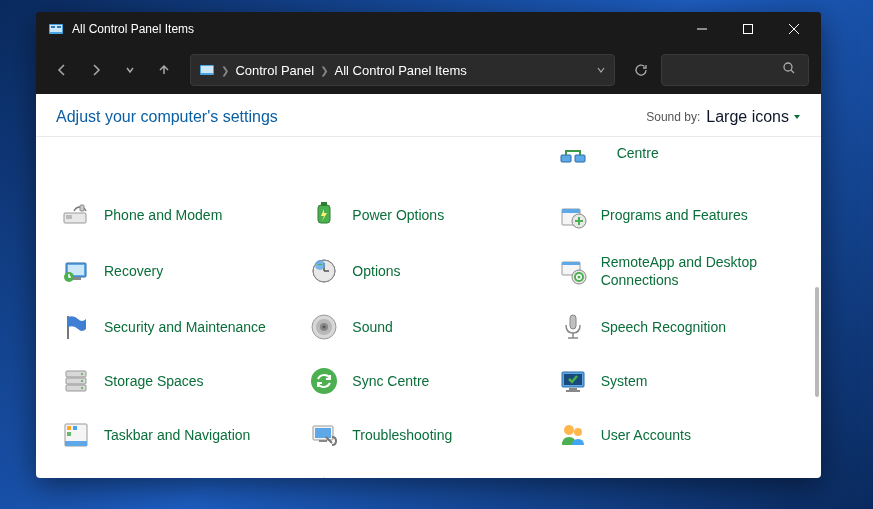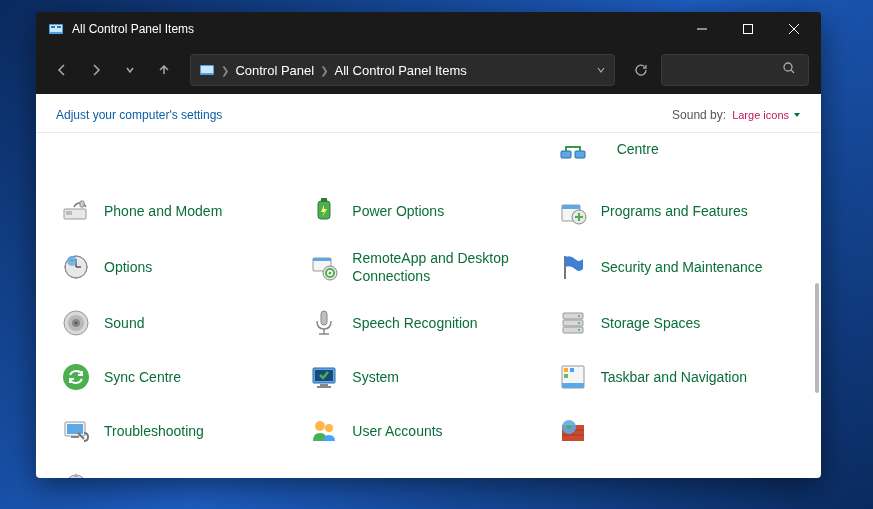--- a/index.html
+++ b/index.html
@@ -13,23 +13,23 @@
 .toolbar { height: 48px; background: #1a1a1a; display: flex; align-items: center; padding: 0 12px; gap: 6px; }
 .nav-btn { width: 28px; height: 28px; display: flex; align-items: center; justify-content: center; color: #999; border-radius: 4px; }
 .addr-bar { flex: 1; height: 32px; background: #2b2b2b; border: 1px solid #3a3a3a; border-radius: 4px; display: flex; align-items: center; padding: 0 8px; margin: 0 6px; color: #fff; font-size: 13px; gap: 6px; }
 .addr-icon { width: 16px; height: 16px; display:flex; align-items:center; justify-content:center; }
 .crumb-sep { color: #888; font-size: 10px; }
 .addr-spacer { flex: 1; }
 .search-box { width: 148px; height: 32px; background: #2b2b2b; border: 1px solid #3a3a3a; border-radius: 4px; display: flex; align-items: center; justify-content: flex-end; padding: 0 12px; }
 .search-icon { color: #aaa; }
 .content { flex: 1; background: #fff; display: flex; flex-direction: column; overflow: hidden; position: relative; }
 .header-row { padding: 14px 20px 10px 20px; display: flex; align-items: center; border-bottom: 1px solid #eaeaea; }
-.header-title { color: #0a5ea3; font-size: 12px; font-weight: 400; flex: 1; }
+.header-title { color: #0a5ea3; font-size: 16px; font-weight: 400; flex: 1; }
 .viewby-label { font-size: 12px; color: #555; margin-right: 6px; }
-.viewby-val { font-size: 11px; color: #be185d; display:flex; align-items:center; gap:4px; }
+.viewby-val { font-size: 16px; color: #0f172a; display:flex; align-items:center; gap:4px; }
 .grid-wrap { flex: 1; overflow: hidden; position: relative; }
 .grid { padding: 0 20px 10px 20px; display: grid; grid-template-columns: repeat(3, 1fr); column-gap: 0; row-gap: 18px; }
 .partial-row { grid-column: 1 / -1; display: grid; grid-template-columns: repeat(3, 1fr); margin-bottom: 10px; }
 .partial-item { display:flex; align-items:center; gap:28px; padding-left:4px; }
 .item { display: flex; align-items: center; gap: 12px; padding: 2px 4px; cursor: pointer; }
 .item-icon { width: 32px; height: 32px; flex-shrink: 0; display:flex; align-items:center; justify-content:center; }
 .item-label { color: #0a6e3a; font-size: 14px; line-height: 1.3; }
 .scrollbar { position: absolute; right: 2px; top: 150px; width: 4px; height: 110px; background: #b8b8b8; border-radius: 2px; }
 </style>
 </head>
@@ -175,20 +175,32 @@
                 <rect x="21" y="18" width="2" height="8" fill="#4caf50"></rect>
                 <rect x="18" y="21" width="8" height="2" fill="#4caf50"></rect>
               </svg>
             </span>
           <span class="item-label">Programs and Features</span>
         </div>
 
         <div class="item">
           <span class="item-icon">
               <svg width="32" height="32" viewBox="0 0 32 32">
+                <rect x="6" y="8" width="20" height="14" rx="1" fill="#5fa8e8" stroke="#2a6aa8"></rect>
+                <rect x="8" y="10" width="16" height="10" fill="#cce7f7"></rect>
+                <rect x="11" y="22" width="10" height="3" fill="#888"></rect>
+                <circle cx="9" cy="22" r="5" fill="#4caf50"></circle>
+                <path d="M9 19 L9 22 L11 22" fill="none" stroke="#fff" stroke-width="1.5"></path>
+              </svg>
+            </span>
+          <span class="item-label">Recovery</span>
+        </div>
+        <div class="item">
+          <span class="item-icon">
+              <svg width="32" height="32" viewBox="0 0 32 32">
                 <circle cx="16" cy="16" r="11" fill="#e8e8e8" stroke="#888"></circle>
                 <circle cx="16" cy="16" r="11" fill="none" stroke="#888"></circle>
                 <line x1="16" y1="16" x2="16" y2="8" stroke="#555" stroke-width="1.5"></line>
                 <line x1="16" y1="16" x2="21" y2="16" stroke="#555" stroke-width="1.5"></line>
                 <circle cx="12" cy="10" r="5" fill="#5fa8e8" opacity="0.8"></circle>
                 <path d="M9 10 Q12 7 15 10" fill="#4caf50"></path>
               </svg>
             </span>
           <span class="item-label">Options</span>
         </div>

